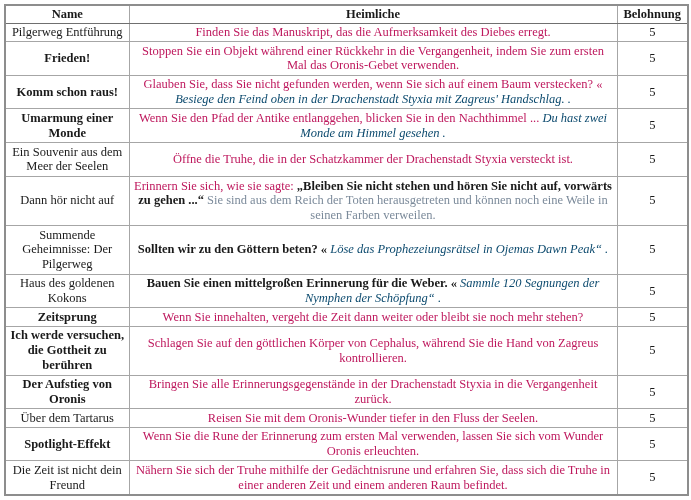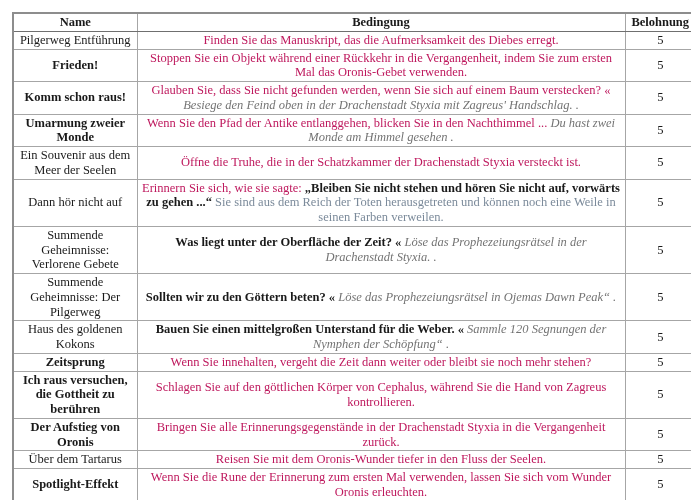--- a/index.html
+++ b/index.html
@@ -7,21 +7,21 @@
     padding: 0;
     background: #ffffff;
     font-family: "Liberation Serif", "DejaVu Serif", serif;
     font-size: 12.5px;
     color: #1a1a1a;
   }
   .page {
     width: 607px;
     height: 500px;
     box-sizing: border-box;
-    padding: 12px;
+    padding: 4px;
     background: #ffffff;
   }
   table.achv {
     border-collapse: collapse;
     width: 683px;
     height: 492px;
     border: 2px solid #8d8d8d;
     background: #ffffff;
     table-layout: fixed;
   }
@@ -36,94 +36,89 @@
   table.achv th {
     font-weight: bold;
     border-bottom: 1px solid #6f6f6f;
     padding: 1px 2px;
   }
   col.c-name   { width: 124px; }
   col.c-cond   { width: 488px; }
   col.c-reward { width: 71px; }
   .seg-n  { color: #be185d; }
   .seg-b  { color: #1a1a1a; font-weight: bold; }
-  .seg-gi { color: #737373; font-style: italic; }
+  .seg-gi { color: #0c4a6e; font-style: italic; }
   .seg-g  { color: #7b8a9a; }
   td.name-cell.is-bold { font-weight: bold; margin-left: 36px; }
 </style>
 </head>
 <body>
 
 <div class="page">
   <table class="achv">
     <colgroup>
       <col class="c-name">
       <col class="c-cond">
       <col class="c-reward">
     </colgroup>
     <thead>
       <tr>
         <th>Name</th>
-        <th>Bedingung</th>
+        <th>Heimliche</th>
         <th>Belohnung</th>
       </tr>
     </thead>
     <tbody>
         <tr>
           <td class="name-cell">Pilgerweg Entführung</td>
           <td class="cond-cell"><span class="seg-n">Finden Sie das Manuskript, das die Aufmerksamkeit des Diebes erregt.</span></td>
           <td class="reward-cell">5</td>
         </tr>
         <tr>
           <td class="name-cell is-bold">Frieden!</td>
           <td class="cond-cell"><span class="seg-n">Stoppen Sie ein Objekt während einer Rückkehr in die Vergangenheit, indem Sie zum ersten Mal das Oronis-Gebet verwenden.</span></td>
           <td class="reward-cell">5</td>
         </tr>
         <tr>
           <td class="name-cell is-bold">Komm schon raus!</td>
           <td class="cond-cell"><span class="seg-n">Glauben Sie, dass Sie nicht gefunden werden, wenn Sie sich auf einem Baum verstecken? « </span><span class="seg-gi">Besiege den Feind oben in der Drachenstadt Styxia mit Zagreus' Handschlag. .</span></td>
           <td class="reward-cell">5</td>
         </tr>
         <tr>
-          <td class="name-cell is-bold">Umarmung zweier Monde</td>
+          <td class="name-cell is-bold">Umarmung einer Monde</td>
           <td class="cond-cell"><span class="seg-n">Wenn Sie den Pfad der Antike entlanggehen, blicken Sie in den Nachthimmel ... </span><span class="seg-gi">Du hast zwei Monde am Himmel gesehen .</span></td>
           <td class="reward-cell">5</td>
         </tr>
         <tr>
           <td class="name-cell">Ein Souvenir aus dem Meer der Seelen</td>
           <td class="cond-cell"><span class="seg-n">Öffne die Truhe, die in der Schatzkammer der Drachenstadt Styxia versteckt ist.</span></td>
           <td class="reward-cell">5</td>
         </tr>
         <tr>
           <td class="name-cell">Dann hör nicht auf</td>
           <td class="cond-cell"><span class="seg-n">Erinnern Sie sich, wie sie sagte: </span><span class="seg-b">„Bleiben Sie nicht stehen und hören Sie nicht auf, vorwärts zu gehen ...“ </span><span class="seg-g">Sie sind aus dem Reich der Toten herausgetreten und können noch eine Weile in seinen Farben verweilen.</span></td>
           <td class="reward-cell">5</td>
         </tr>
         <tr>
-          <td class="name-cell">Summende Geheimnisse: Verlorene Gebete</td>
-          <td class="cond-cell"><span class="seg-b">Was liegt unter der Oberfläche der Zeit? « </span><span class="seg-gi">Löse das Prophezeiungsrätsel in der Drachenstadt Styxia. .</span></td>
-          <td class="reward-cell">5</td>
-        </tr>
-        <tr>
           <td class="name-cell">Summende Geheimnisse: Der Pilgerweg</td>
           <td class="cond-cell"><span class="seg-b">Sollten wir zu den Göttern beten? « </span><span class="seg-gi">Löse das Prophezeiungsrätsel in Ojemas Dawn Peak“ .</span></td>
           <td class="reward-cell">5</td>
         </tr>
         <tr>
           <td class="name-cell">Haus des goldenen Kokons</td>
-          <td class="cond-cell"><span class="seg-b">Bauen Sie einen mittelgroßen Unterstand für die Weber. « </span><span class="seg-gi">Sammle 120 Segnungen der Nymphen der Schöpfung“ .</span></td>
+          <td class="cond-cell"><span class="seg-b">Bauen Sie einen mittelgroßen Erinnerung für die Weber. « </span><span class="seg-gi">Sammle 120 Segnungen der Nymphen der Schöpfung“ .</span></td>
           <td class="reward-cell">5</td>
         </tr>
         <tr>
           <td class="name-cell is-bold">Zeitsprung</td>
           <td class="cond-cell"><span class="seg-n">Wenn Sie innehalten, vergeht die Zeit dann weiter oder bleibt sie noch mehr stehen?</span></td>
           <td class="reward-cell">5</td>
         </tr>
         <tr>
-          <td class="name-cell is-bold">Ich raus versuchen, die Gottheit zu berühren</td>
+          <td class="name-cell is-bold">Ich werde versuchen, die Gottheit zu berühren</td>
           <td class="cond-cell"><span class="seg-n">Schlagen Sie auf den göttlichen Körper von Cephalus, während Sie die Hand von Zagreus kontrollieren.</span></td>
           <td class="reward-cell">5</td>
         </tr>
         <tr>
           <td class="name-cell is-bold">Der Aufstieg von Oronis</td>
           <td class="cond-cell"><span class="seg-n">Bringen Sie alle Erinnerungsgegenstände in der Drachenstadt Styxia in die Vergangenheit zurück.</span></td>
           <td class="reward-cell">5</td>
         </tr>
         <tr>
           <td class="name-cell">Über dem Tartarus</td>

